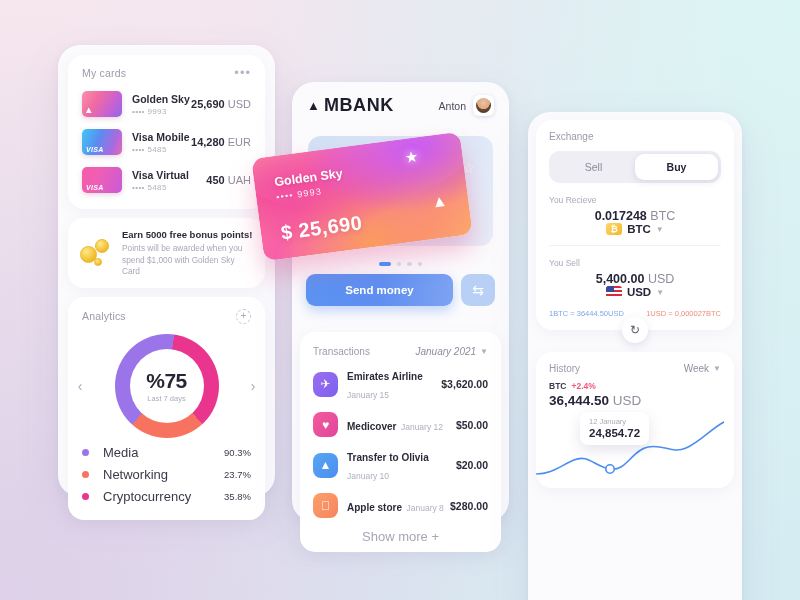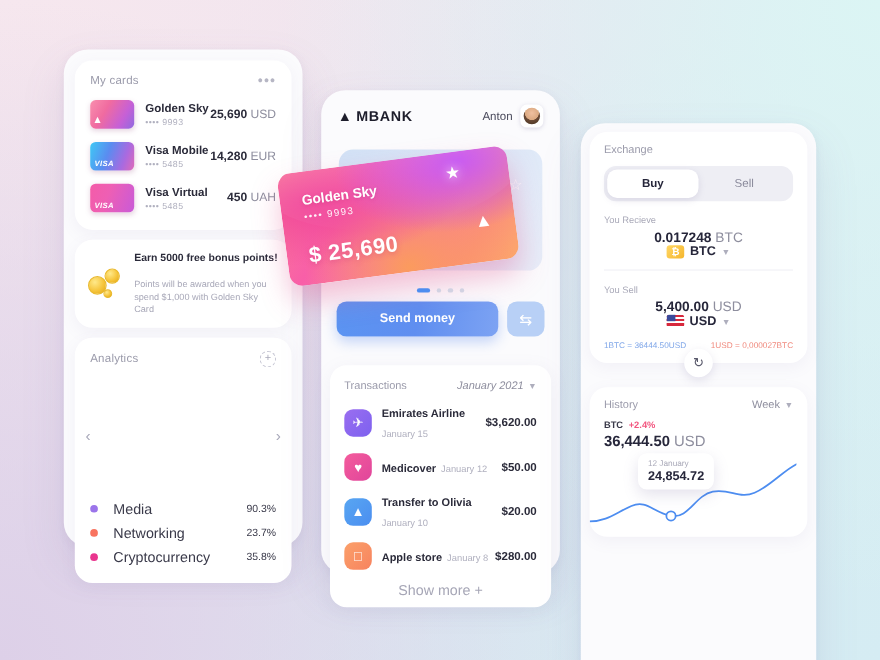--- a/index.html
+++ b/index.html
@@ -59,21 +59,21 @@
 
   #bonus-block { margin-top: 9px; display: flex; align-items: center; padding: 10px 12px; gap: 8px; }
   .coins { width: 34px; height: 32px; flex: none; position: relative; }
   .coin { position: absolute; border-radius: 50%;
     background: radial-gradient(circle at 35% 30%, #ffe98a 0%, #f6c53c 55%, #e0a514 100%);
     border: 1px solid #e9b92c; }
   .coin.c1 { width: 17px; height: 17px; left: 0px;  top: 9px; }
   .coin.c2 { width: 14px; height: 14px; left: 15px; top: 2px; }
   .coin.c3 { width: 8px;  height: 8px;  left: 14px; top: 21px; }
   .bonus-txt-t { font-size: 9.5px; font-weight: bold; color: #2b2b3a; line-height: 13px; }
-  .bonus-txt-s { font-size: 8.3px; color: #a8a8b8; line-height: 11.5px; margin-top: 12px; }
+  .bonus-txt-s { font-size: 8.3px; color: #a8a8b8; line-height: 11.5px; margin-top: 2px; }
 
   #analytics-block { margin-top: 9px; padding-bottom: 12px; }
   .donut-wrap { position: relative; height: 112px; display: flex; align-items: center; justify-content: center; }
   .arrow-nav {
     position: absolute; top: 50%; transform: translateY(-50%);
     font-size: 14px; color: #a9a9ba; width: 16px; text-align: center; cursor: pointer;
   }
   .arrow-nav.left { left: 4px; }
   .arrow-nav.right { right: 4px; }
   .donut { position: relative; width: 104px; height: 104px; border-radius: 50%; }
@@ -94,21 +94,21 @@
   .legend-row { display: flex; align-items: center; padding: 3.5px 0; }
   .lg-dot { width: 7px; height: 7px; border-radius: 50%; flex: none; }
   .lg-label { flex: 1; font-size: 13px; color: #3a3a4a; padding-left: 14px; }
   .lg-val { font-size: 9.5px; color: #3a3a4a; }
 
   
   #middle-panel { left: 292px; top: 82px; width: 217px; height: 440px; }
   .mid-head { display: flex; align-items: center; justify-content: space-between; padding: 13px 15px 10px 15px; }
   .brand { display: flex; align-items: center; gap: 4px; }
   .brand-mark { color: #1d1d2b; font-size: 13px; line-height: 13px; }
-  .brand-name { font-size: 13px; font-weight: bold; letter-spacing: .6px; color: #1d1d2b; }
+  .brand-name { font-size: 18px; font-weight: bold; letter-spacing: .6px; color: #1d1d2b; }
   .user-area { display: flex; align-items: center; gap: 7px; }
   .user-name { font-size: 10.5px; color: #4a4a5c; }
   .avatar {
     width: 21px; height: 21px; border-radius: 6px; background: #fff;
     box-shadow: 0 1px 4px rgba(120,110,160,0.25);
     display: flex; align-items: center; justify-content: center; overflow: hidden;
   }
   .avatar .face {
     width: 15px; height: 15px; border-radius: 50%;
     background: radial-gradient(circle at 50% 32%, #f0c0a0 0%, #dba981 48%, #6b4a36 52%, #41301f 100%);
@@ -305,20 +305,26 @@
     </div>
 
     <div class="card-block" id="analytics-block">
       <div class="blk-head">
         <span class="blk-title">Analytics</span>
         <span class="plus-icon">+</span>
       </div>
 
       <div class="donut-wrap">
         <span class="arrow-nav left">‹</span>
+        <div class="donut" id="donut" style="background: conic-gradient(from 8deg, rgb(233, 53, 142) 0deg, rgb(233, 53, 142) 128.88deg, rgb(248, 115, 95) 128.88deg, rgb(248, 115, 95) 214.2deg, rgb(155, 116, 234) 214.2deg, rgb(155, 116, 234) 360deg);">
+          <div class="hole">
+            <div class="donut-pct">%75</div>
+            <div class="donut-sub">Last 7 days</div>
+          </div>
+        </div>
         <span class="arrow-nav right">›</span>
       </div>
 
       <div class="legend">
         <div class="legend-row">
           <span class="lg-dot" style="background:#9b74ea"></span>
           <span class="lg-label">Media</span>
           <span class="lg-val">90.3%</span>
         </div>
         <div class="legend-row">
@@ -423,22 +429,22 @@
       <div class="show-more">Show more +</div>
     </div>
   </section>
 
   <section class="panel" id="right-panel">
 
     <div class="card-block" id="exchange-block">
       <div class="ex-title">Exchange</div>
 
       <div class="seg">
+        <button class="seg-btn">Sell</button>
         <button class="seg-btn active">Buy</button>
-        <button class="seg-btn">Sell</button>
       </div>
 
       <div class="ex-field">
         <div class="ex-lab">You Recieve</div>
         <div class="ex-line">
           <div class="ex-val"><span>0.017248</span> <span class="unit">BTC</span></div>
           <div class="cur-pick">
             <span class="flag flag-btc">₿</span>
             <span class="cur-code">BTC</span>
             <span class="chev">▼</span>

